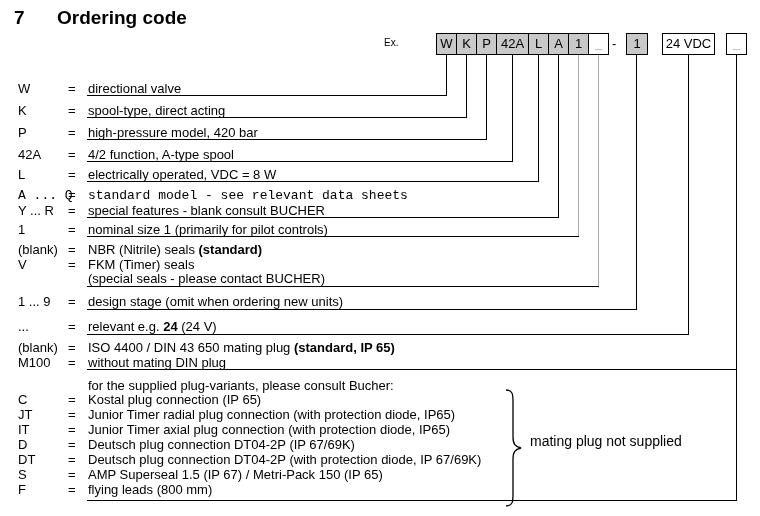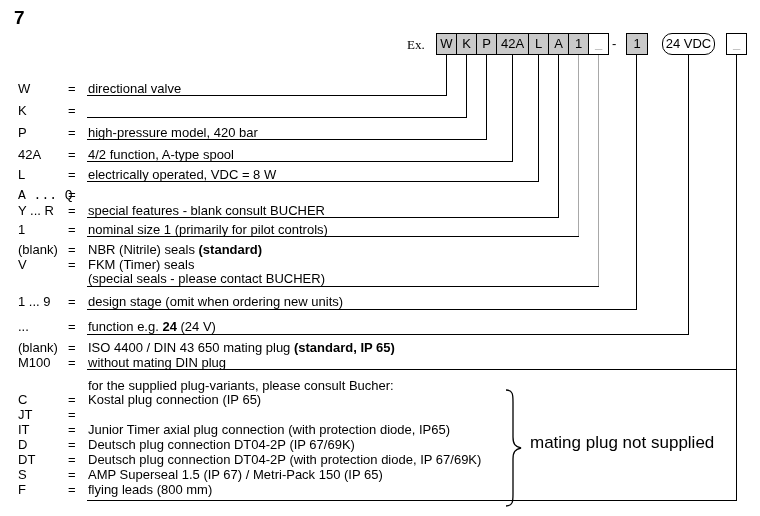--- a/index.html
+++ b/index.html
@@ -1,56 +1,57 @@
 <!DOCTYPE html>
 <html><head>
 <meta charset="utf-8">
 <style>
   html,body{margin:0;padding:0;background:#ffffff;}
   #page{position:relative;width:760px;height:516px;background:#ffffff;
         font-family:"Liberation Sans",sans-serif;color:#000;overflow:hidden;}
   .title-num{position:absolute;left:14px;top:7px;font-size:19px;font-weight:bold;}
   .title-txt{position:absolute;left:57px;top:7px;font-size:19px;font-weight:bold;}
-  .ex-label{position:absolute;left:407px;top:37px;font-size:13px;font-family:Liberation Serif, serif;}
+  .ex-label{position:absolute;left:384px;top:37px;font-size:10px;}
   .cbox{position:absolute;top:33px;height:20px;border:1px solid #000;background:#fff;
         font-size:13px;line-height:20px;text-align:center;box-sizing:content-box;}
   .cbox.grey{background:#c9c9c9;}
   .cbox.blank{color:#8f8f8f;font-weight:bold;}
   .dash{position:absolute;top:36px;font-size:13px;}
   .hline{position:absolute;height:1px;background:#000;}
   .vline{position:absolute;width:1px;background:#000;}
   .vline.grey{background:#a8a8a8;}
   .row{position:absolute;left:0;width:760px;height:15px;font-size:13px;white-space:nowrap;}
   .row .lbl{position:absolute;left:18px;}
   .row .eq{position:absolute;left:68px;}
   .row .desc{position:absolute;left:88px;}
   .brace{position:absolute;left:503px;top:389px;}
-  .brace-note{position:absolute;left:530px;top:433px;font-size:17px;}
+  .brace-note{position:absolute;left:530px;top:433px;font-size:14px;}
   b{font-weight:bold;}
 </style>
 </head>
 <body>
 
 <div id="page">
 
   <div class="title-num">7</div>
+  <div class="title-txt">Ordering code</div>
 
   <div class="ex-label">Ex.</div>
 
   <div class="cbox grey" style="left:436px;width:19px;">W</div>
   <div class="cbox grey" style="left:456px;width:19px;">K</div>
   <div class="cbox grey" style="left:476px;width:19px;">P</div>
   <div class="cbox grey" style="left:496px;width:31px;">42A</div>
   <div class="cbox grey" style="left:528px;width:19px;">L</div>
   <div class="cbox grey" style="left:548px;width:19px;">A</div>
   <div class="cbox grey" style="left:568px;width:19px;">1</div>
   <div class="cbox blank" style="left:588px;width:19px;">_</div>
   <div class="dash" style="left:612px;">-</div>
   <div class="cbox grey" style="left:626px;width:20px;">1</div>
-  <div class="cbox" style="left:662px;width:51px;border-radius:10px;">24 VDC</div>
+  <div class="cbox" style="left:662px;width:51px;">24 VDC</div>
   <div class="cbox blank" style="left:726px;width:19px;">_</div>
 
   <div class="vline" style="left:446px;top:55px;height:41px;"></div>
   <div class="vline" style="left:466px;top:55px;height:63px;"></div>
   <div class="vline" style="left:486px;top:55px;height:85px;"></div>
   <div class="vline" style="left:512px;top:55px;height:107px;"></div>
   <div class="vline" style="left:538px;top:55px;height:127px;"></div>
   <div class="vline" style="left:558px;top:55px;height:163px;"></div>
   <div class="vline grey" style="left:578px;top:55px;height:182px;"></div>
   <div class="vline grey" style="left:598px;top:55px;height:232px;"></div>
@@ -72,39 +73,41 @@
   <div class="hline" style="left:87px;top:500px;width:650px;"></div>
 
   <div class="row" style="top:81px;">
     <span class="lbl">W</span>
     <span class="eq">=</span>
     <span class="desc"><span>directional valve</span><b></b><span></span></span>
   </div>
   <div class="row" style="top:103px;">
     <span class="lbl">K</span>
     <span class="eq">=</span>
+    <span class="desc"><span>spool-type, direct acting</span><b></b><span></span></span>
   </div>
   <div class="row" style="top:125px;">
     <span class="lbl">P</span>
     <span class="eq">=</span>
     <span class="desc"><span>high-pressure model, 420 bar</span><b></b><span></span></span>
   </div>
   <div class="row" style="top:147px;">
     <span class="lbl">42A</span>
     <span class="eq">=</span>
     <span class="desc"><span>4/2 function, A-type spool</span><b></b><span></span></span>
   </div>
   <div class="row" style="top:167px;">
     <span class="lbl">L</span>
     <span class="eq">=</span>
     <span class="desc"><span>electrically operated, VDC = 8 W</span><b></b><span></span></span>
   </div>
   <div class="row" style="top:188px;font-family:Liberation Mono, monospace;">
     <span class="lbl">A ... Q</span>
     <span class="eq">=</span>
+    <span class="desc"><span>standard model - see relevant data sheets</span><b></b><span></span></span>
   </div>
   <div class="row" style="top:203px;">
     <span class="lbl">Y ... R</span>
     <span class="eq">=</span>
     <span class="desc"><span>special features - blank consult BUCHER</span><b></b><span></span></span>
   </div>
   <div class="row" style="top:222px;">
     <span class="lbl">1</span>
     <span class="eq">=</span>
     <span class="desc"><span>nominal size 1 (primarily for pilot controls)</span><b></b><span></span></span>
@@ -125,21 +128,21 @@
     <span class="desc"><span>(special seals - please contact BUCHER)</span><b></b><span></span></span>
   </div>
   <div class="row" style="top:294px;">
     <span class="lbl">1 ... 9</span>
     <span class="eq">=</span>
     <span class="desc"><span>design stage (omit when ordering new units)</span><b></b><span></span></span>
   </div>
   <div class="row" style="top:319px;">
     <span class="lbl">...</span>
     <span class="eq">=</span>
-    <span class="desc"><span>function e.g. </span><b>24</b><span> (24 V)</span></span>
+    <span class="desc"><span>relevant e.g. </span><b>24</b><span> (24 V)</span></span>
   </div>
   <div class="row" style="top:340px;">
     <span class="lbl">(blank)</span>
     <span class="eq">=</span>
     <span class="desc"><span>ISO 4400 / DIN 43 650 mating plug </span><b>(standard, IP 65)</b><span></span></span>
   </div>
   <div class="row" style="top:355px;">
     <span class="lbl">M100</span>
     <span class="eq">=</span>
     <span class="desc"><span>without mating DIN plug</span><b></b><span></span></span>
@@ -150,20 +153,21 @@
     <span class="desc"><span>for the supplied plug-variants, please consult Bucher:</span><b></b><span></span></span>
   </div>
   <div class="row" style="top:392px;">
     <span class="lbl">C</span>
     <span class="eq">=</span>
     <span class="desc"><span>Kostal plug connection (IP 65)</span><b></b><span></span></span>
   </div>
   <div class="row" style="top:407px;">
     <span class="lbl">JT</span>
     <span class="eq">=</span>
+    <span class="desc"><span>Junior Timer radial plug connection (with protection diode, IP65)</span><b></b><span></span></span>
   </div>
   <div class="row" style="top:422px;">
     <span class="lbl">IT</span>
     <span class="eq">=</span>
     <span class="desc"><span>Junior Timer axial plug connection (with protection diode, IP65)</span><b></b><span></span></span>
   </div>
   <div class="row" style="top:437px;">
     <span class="lbl">D</span>
     <span class="eq">=</span>
     <span class="desc"><span>Deutsch plug connection DT04-2P (IP 67/69K)</span><b></b><span></span></span>

